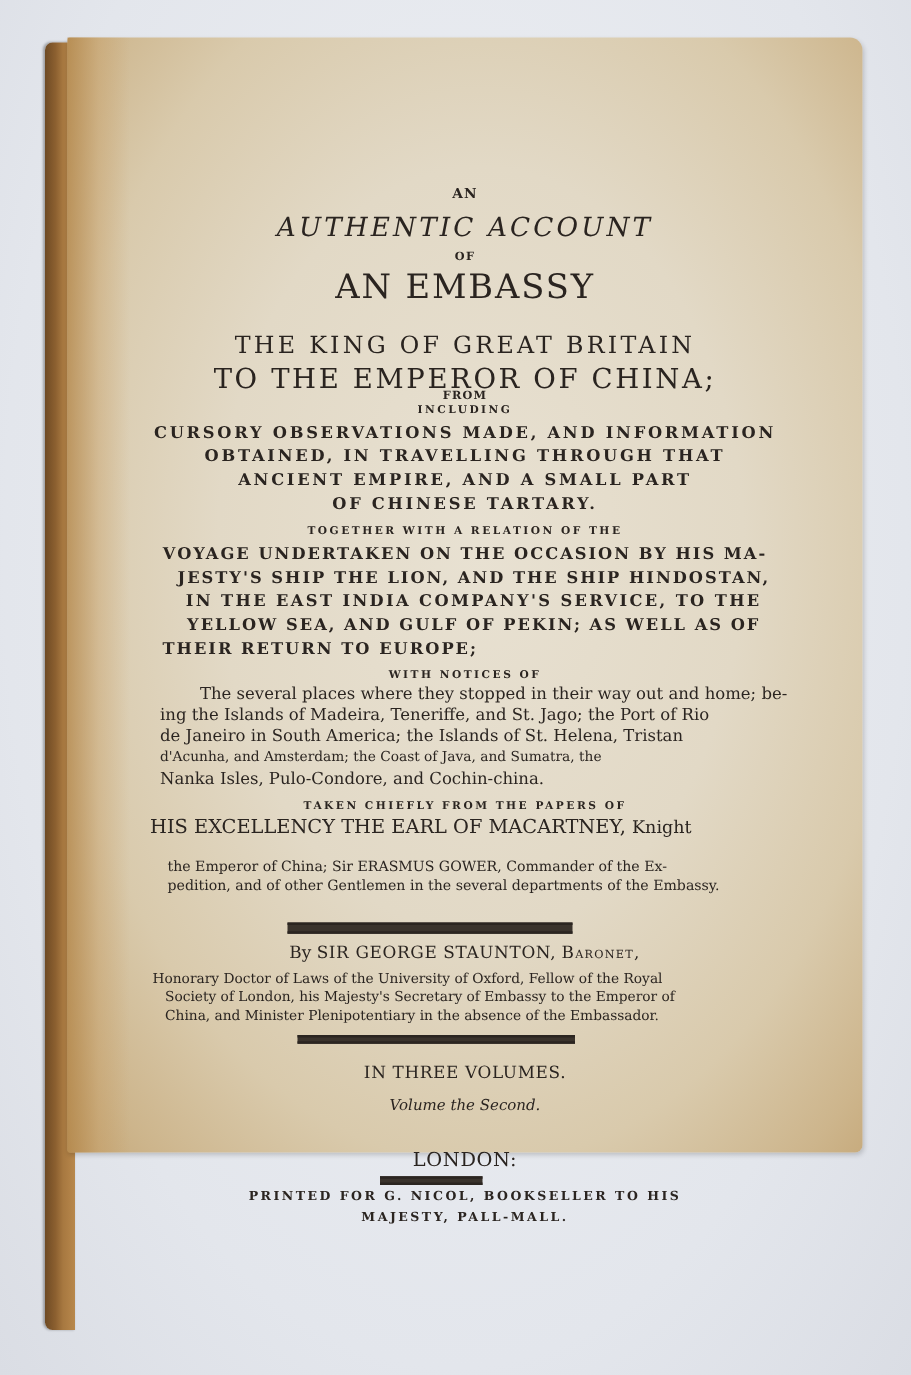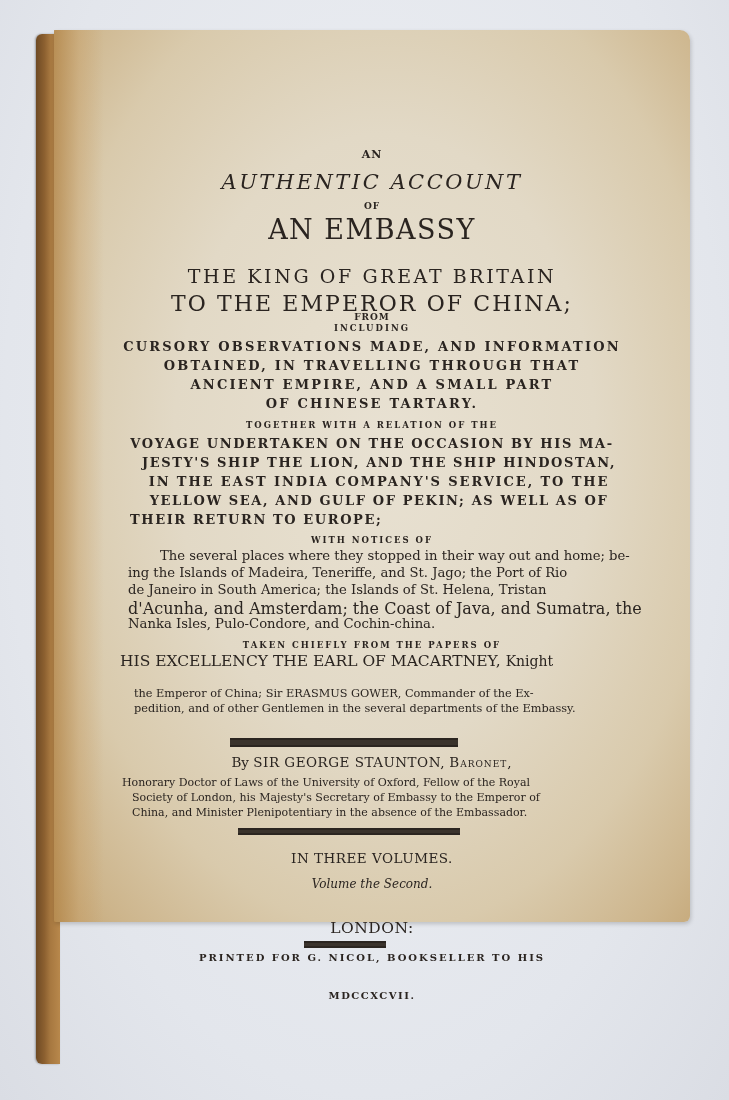--- a/index.html
+++ b/index.html
@@ -75,21 +75,21 @@
       <div class="line caps13" style="top:406px;letter-spacing:1.6px;">VOYAGE UNDERTAKEN ON THE OCCASION BY HIS MA-</div>
       <div class="line caps13" style="top:425px;letter-spacing:1.6px;padding-left:14px;">JESTY'S SHIP THE LION, AND THE SHIP HINDOSTAN,</div>
       <div class="line caps13" style="top:444px;letter-spacing:1.9px;padding-left:14px;">IN THE EAST INDIA COMPANY'S SERVICE, TO THE</div>
       <div class="line caps13" style="top:463px;letter-spacing:1.6px;padding-left:14px;">YELLOW SEA, AND GULF OF PEKIN; AS WELL AS OF</div>
       <div class="line caps13" style="top:482px;letter-spacing:1.6px;text-align:left;left:76px;">THEIR RETURN TO EUROPE;</div>
 
       <div class="line tiny" style="top:505px;">WITH NOTICES OF</div>
       <div class="line body12" style="top:518px;text-align:left;left:62px;font-size:13.2px;margin-left:44px;">The several places where they stopped in their way out and home; be-</div>
       <div class="line body12" style="top:535px;text-align:left;left:74px;font-size:13.2px;">ing the Islands of Madeira, Teneriffe, and St. Jago; the Port of Rio</div>
       <div class="line body12" style="top:552px;text-align:left;left:74px;font-size:13.2px;">de Janeiro in South America; the Islands of St. Helena, Tristan</div>
-      <div class="line body12" style="top:569px;text-align:left;left:74px;font-size:16px;">d'Acunha, and Amsterdam; the Coast of Java, and Sumatra, the</div>
+      <div class="line body12" style="top:569px;text-align:left;left:74px;font-size:11px;">d'Acunha, and Amsterdam; the Coast of Java, and Sumatra, the</div>
       <div class="line body12" style="top:586px;text-align:left;left:74px;font-size:13.2px;">Nanka Isles, Pulo-Condore, and Cochin-china.</div>
 
       <div class="line tiny" style="top:610px;">TAKEN CHIEFLY FROM THE PAPERS OF</div>
       <div class="line" style="top:622px;text-align:left;left:66px;font-size:15.5px;">
         <span>HIS EXCELLENCY THE EARL OF MACARTNEY,</span>
         <span style="font-size:14px;">Knight</span>
       </div>
       <div class="line" style="top:657px;text-align:left;left:80px;font-size:11.3px;">the Emperor of China; Sir ERASMUS GOWER, Commander of the Ex-</div>
       <div class="line" style="top:672px;text-align:left;left:80px;font-size:11.3px;">pedition, and of other Gentlemen in the several departments of the Embassy.</div>
 
@@ -105,16 +105,16 @@
       <div class="line" style="top:776px;text-align:left;left:78px;font-size:11px;">China, and Minister Plenipotentiary in the absence of the Embassador.</div>
 
       <div class="rule thin" style="top:798px;left:184px;width:222px;"></div>
 
       <div class="line" style="top:820px;font-size:13.5px;letter-spacing:0.5px;">IN THREE VOLUMES.</div>
       <div class="line" style="top:847px;font-size:12px;font-style:italic;">Volume the Second.</div>
 
       <div class="line" style="top:889px;font-size:15.5px;letter-spacing:0.5px;">LONDON:</div>
       <div class="rule thin" style="top:911px;left:250px;width:82px;"></div>
       <div class="line" style="top:922px;font-size:10px;font-weight:bold;letter-spacing:2px;">PRINTED FOR G. NICOL, BOOKSELLER TO HIS</div>
-      <div class="line" style="top:960px;font-size:10px;font-weight:bold;letter-spacing:1.5px;">MDCCXCVII.</div>
+      <div class="line" style="top:939px;font-size:10px;font-weight:bold;letter-spacing:2px;">MAJESTY, PALL-MALL.</div>
     </div>
   </div>
 </div>
 
 </body></html>

